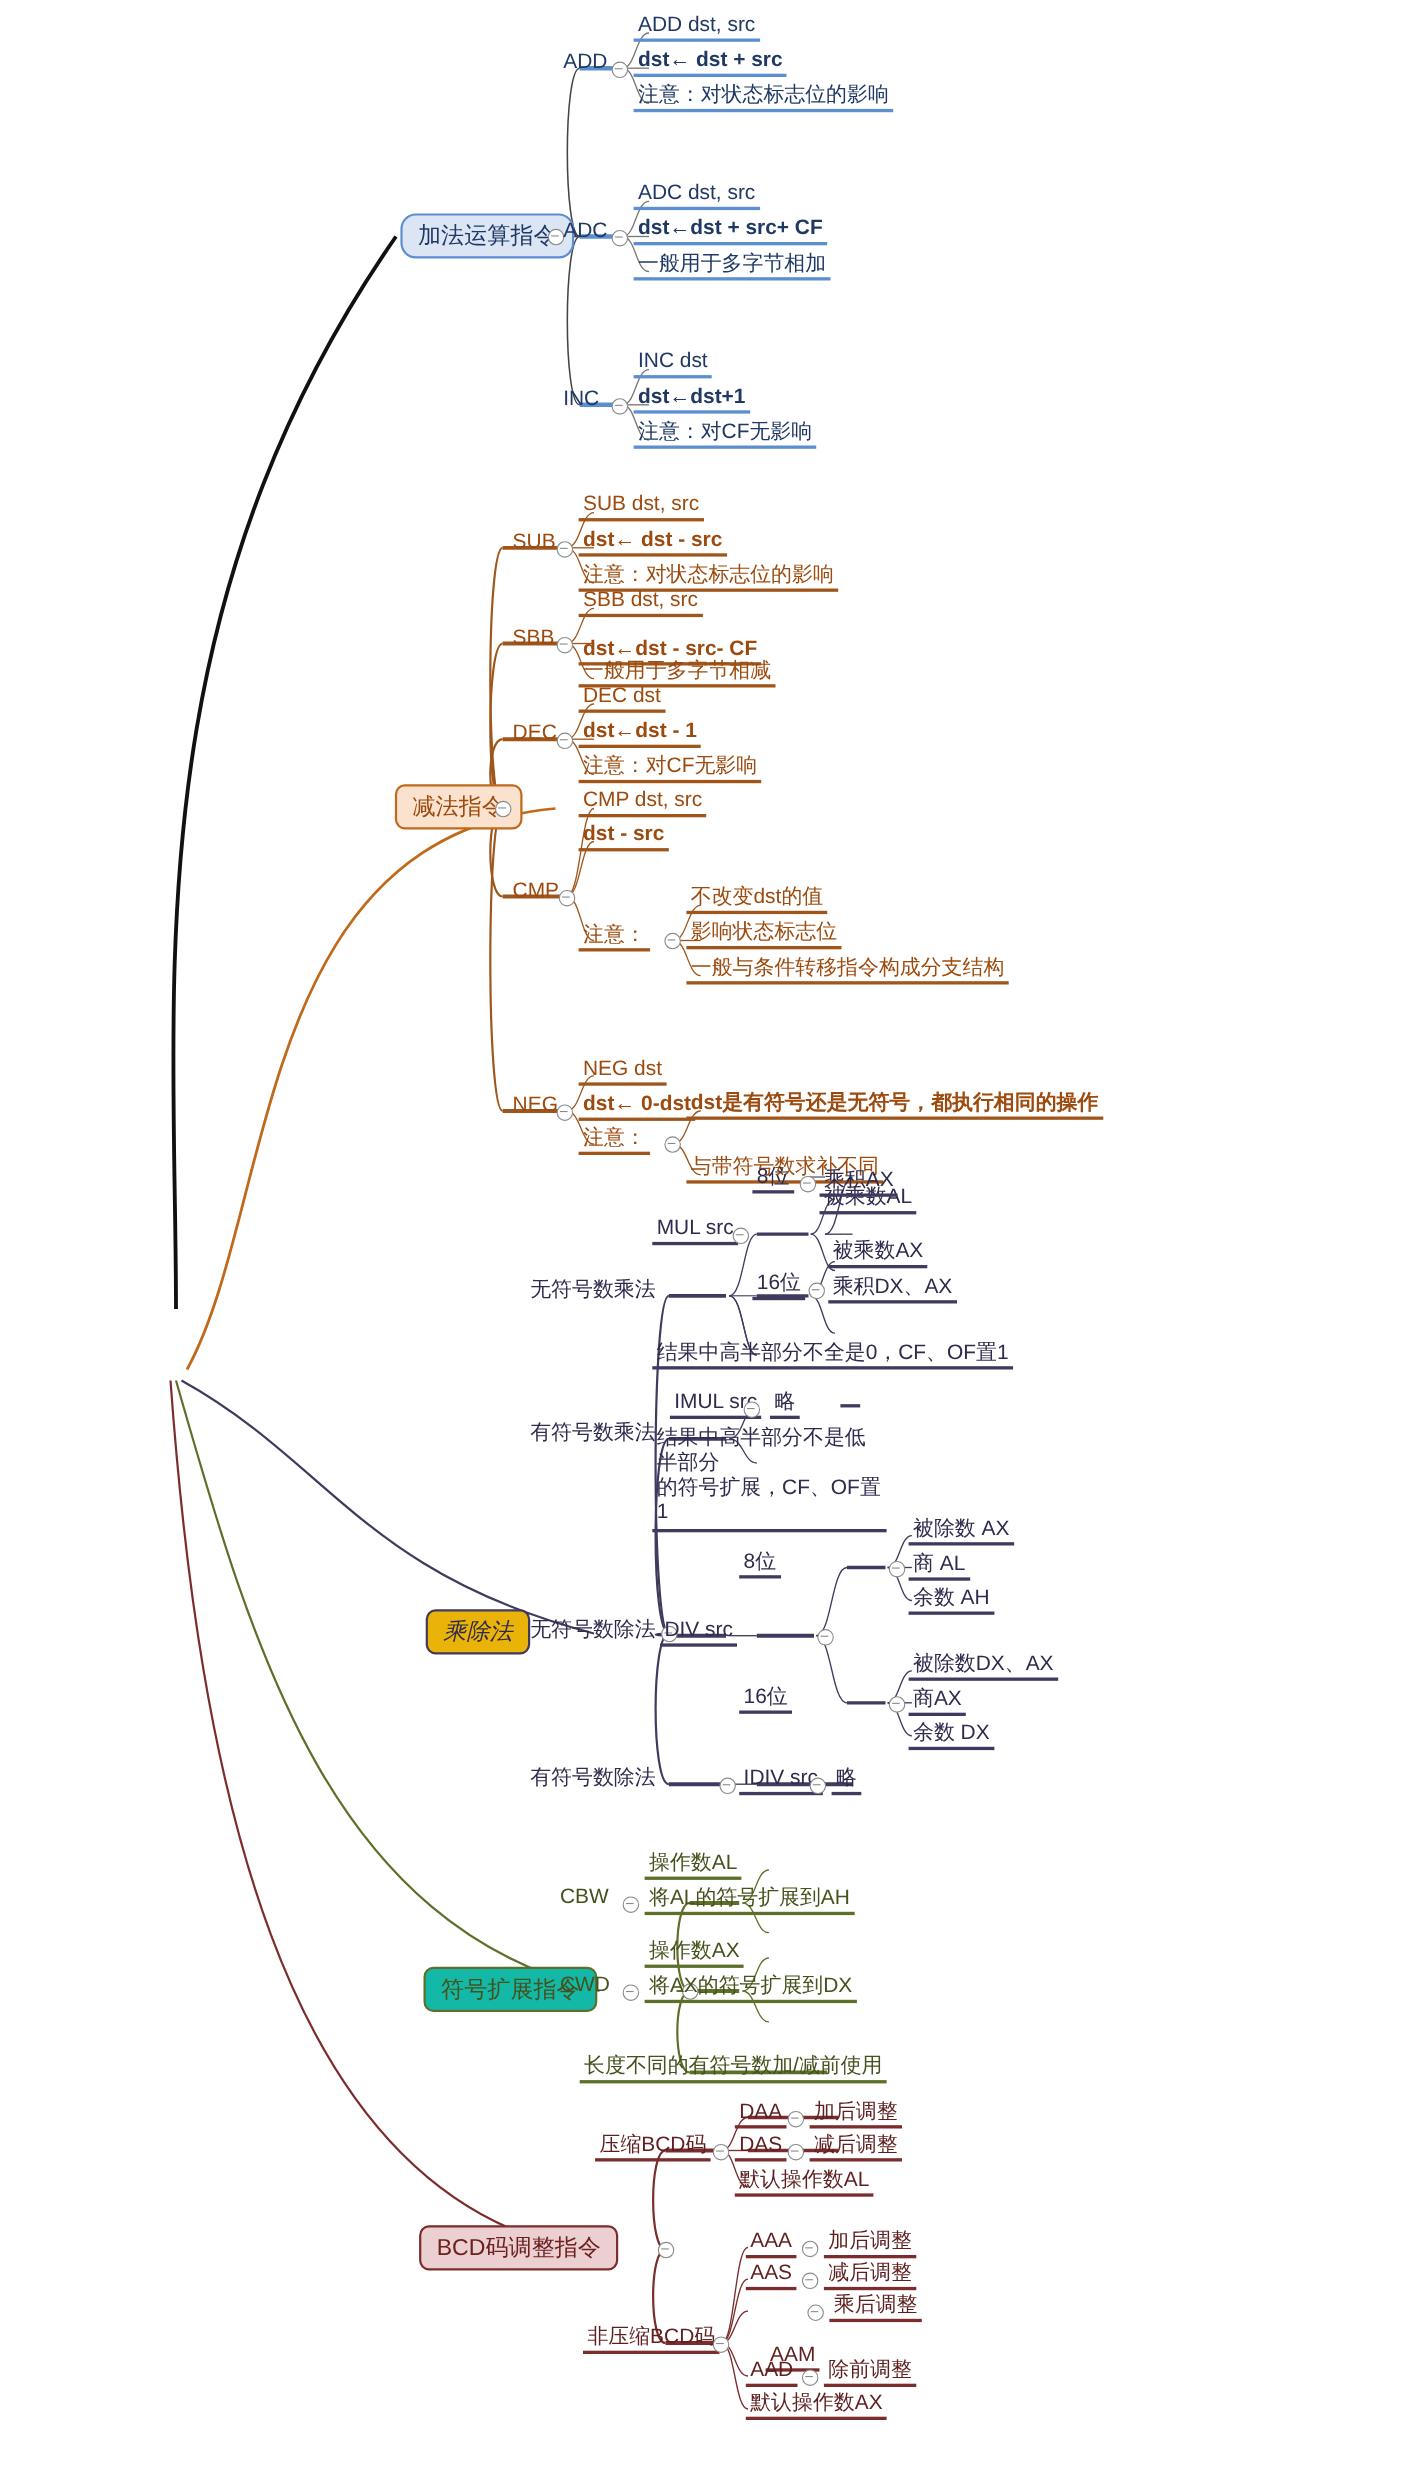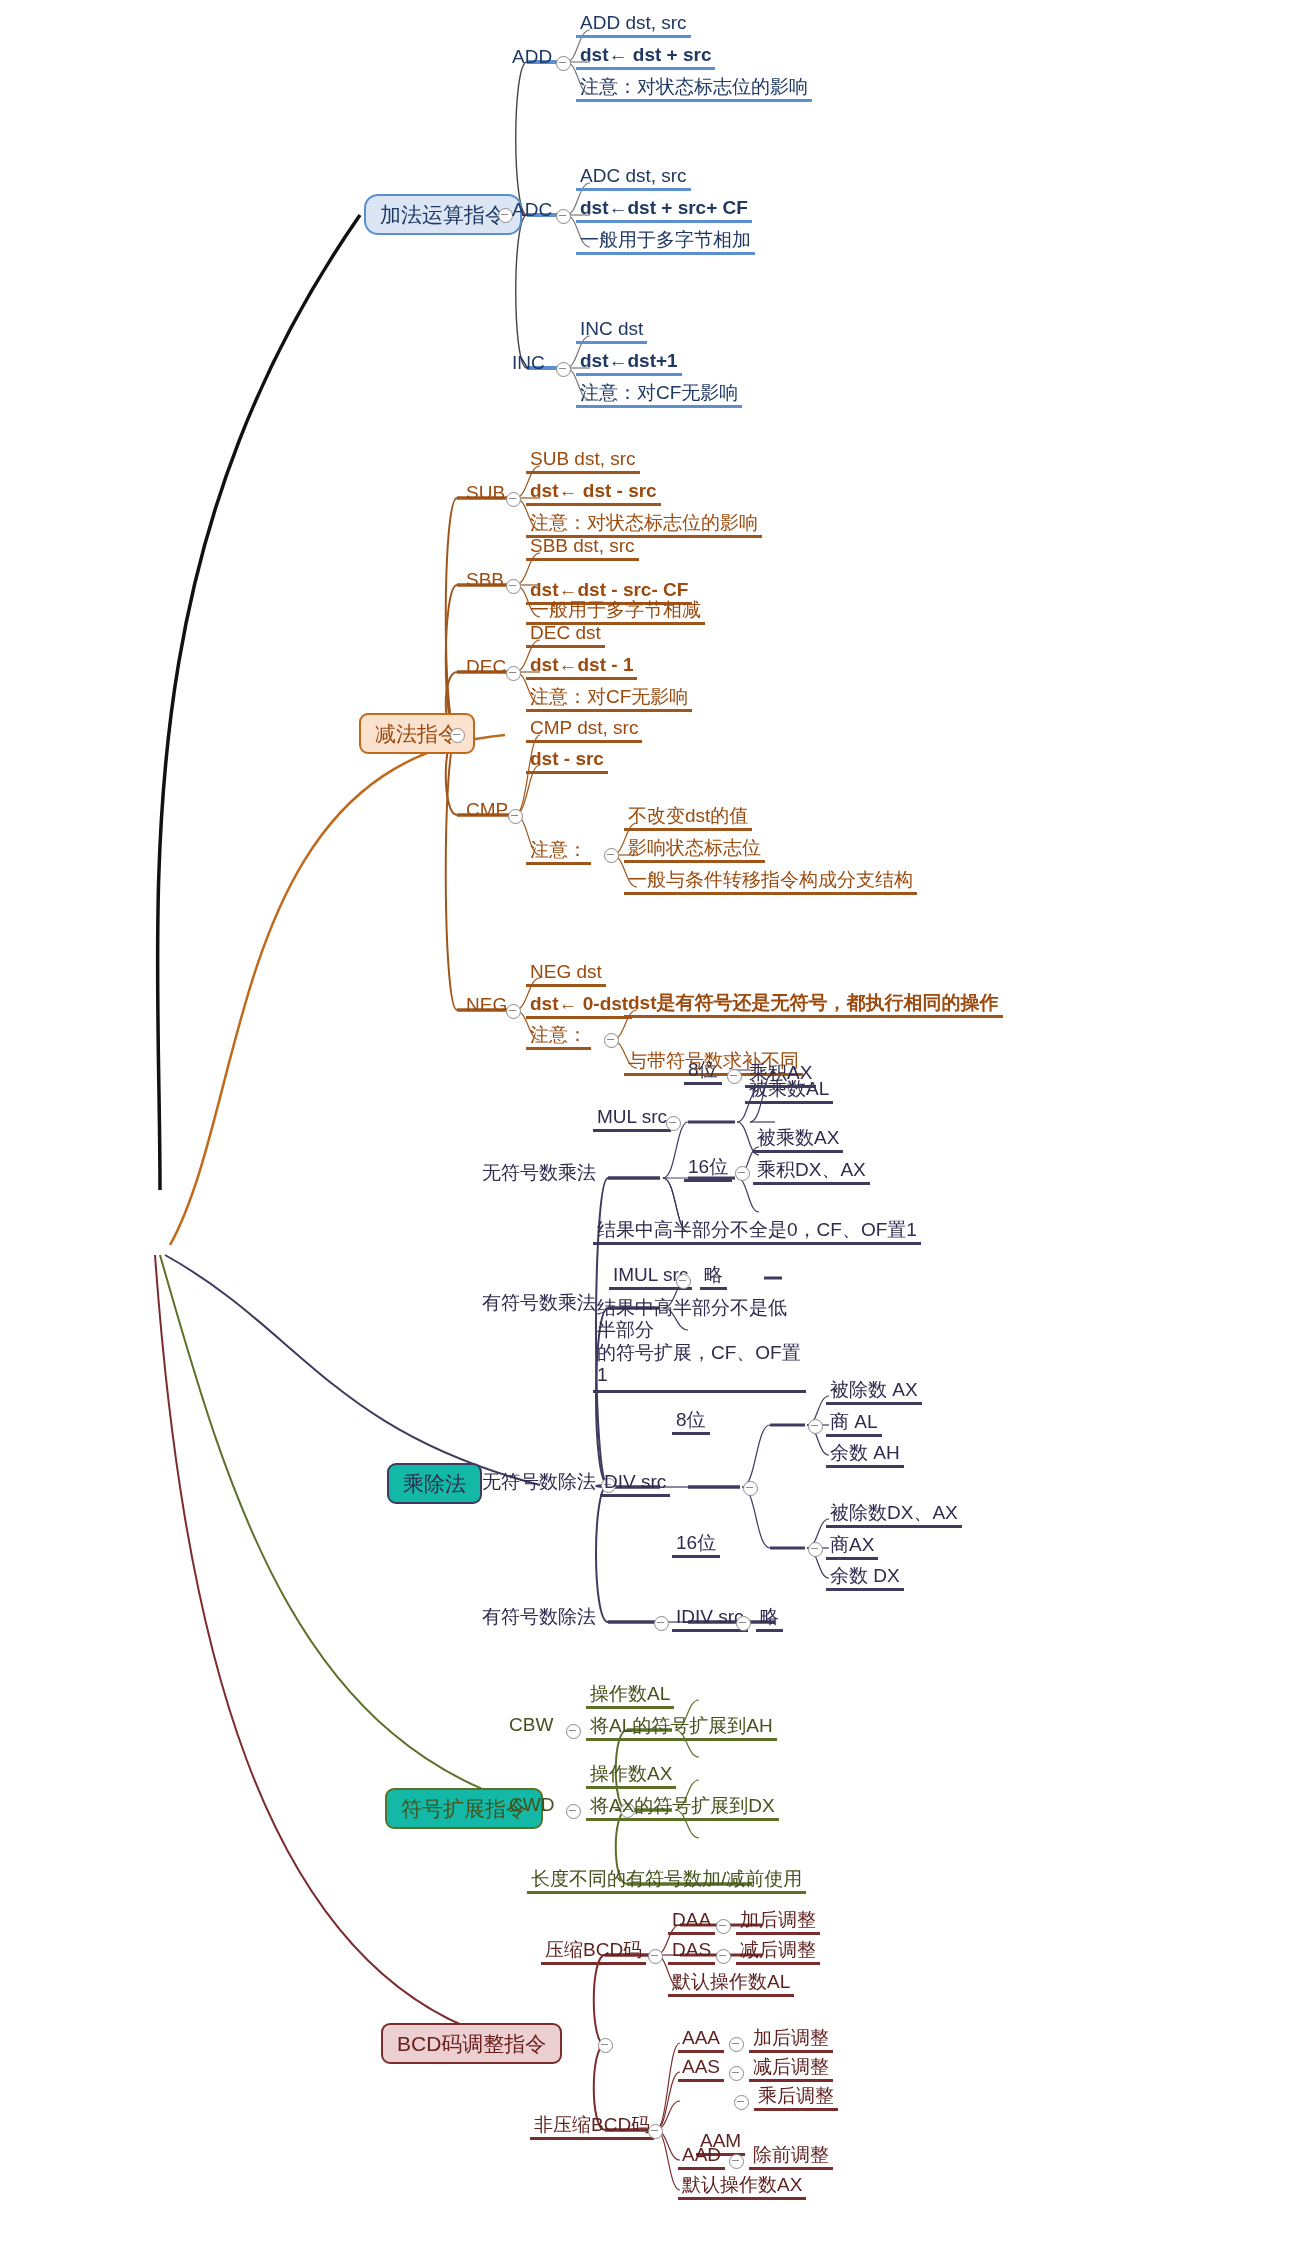--- a/index.html
+++ b/index.html
@@ -12,21 +12,21 @@
   .root{
     border:3px solid #111111;border-radius:10px;background:#ffffff;
     font-size:30px;font-weight:bold;color:#000000;
     padding:12px 20px;
   }
 
   
   .l1{border-radius:9px;padding:8px 14px;font-size:21px;border-width:2px;border-style:solid;}
   .l1.add{background:#dbe5f3;border-color:#5b8fd0;color:#1f3864;}
   .l1.sub{background:#fbe2cf;border-color:#c0691b;color:#9c4a0d;}
-  .l1.mul{background:#14b8a6;border-color:#3f3a5e;color:#2f2b4d;}
+  .l1.mul{background:#eab308;border-color:#3f3a5e;color:#2f2b4d;font-style:italic;}
   .l1.ext{background:#14b8a6;border-color:#5c7029;color:#44521c;}
   .l1.bcd{background:#eccfd0;border-color:#7b2c2c;color:#6b2020;}
 
   
   .lf{font-size:19px;padding:0 4px 3px 4px;}
   .lf.u{border-bottom-width:3px;border-bottom-style:solid;}
   .lf.plain{border-bottom:none;}
 
   .c-add{color:#1f3864;} .u-add{border-bottom-color:#5b8fd0;}
   .c-sub{color:#9c4a0d;} .u-sub{border-bottom-color:#a0561a;}

